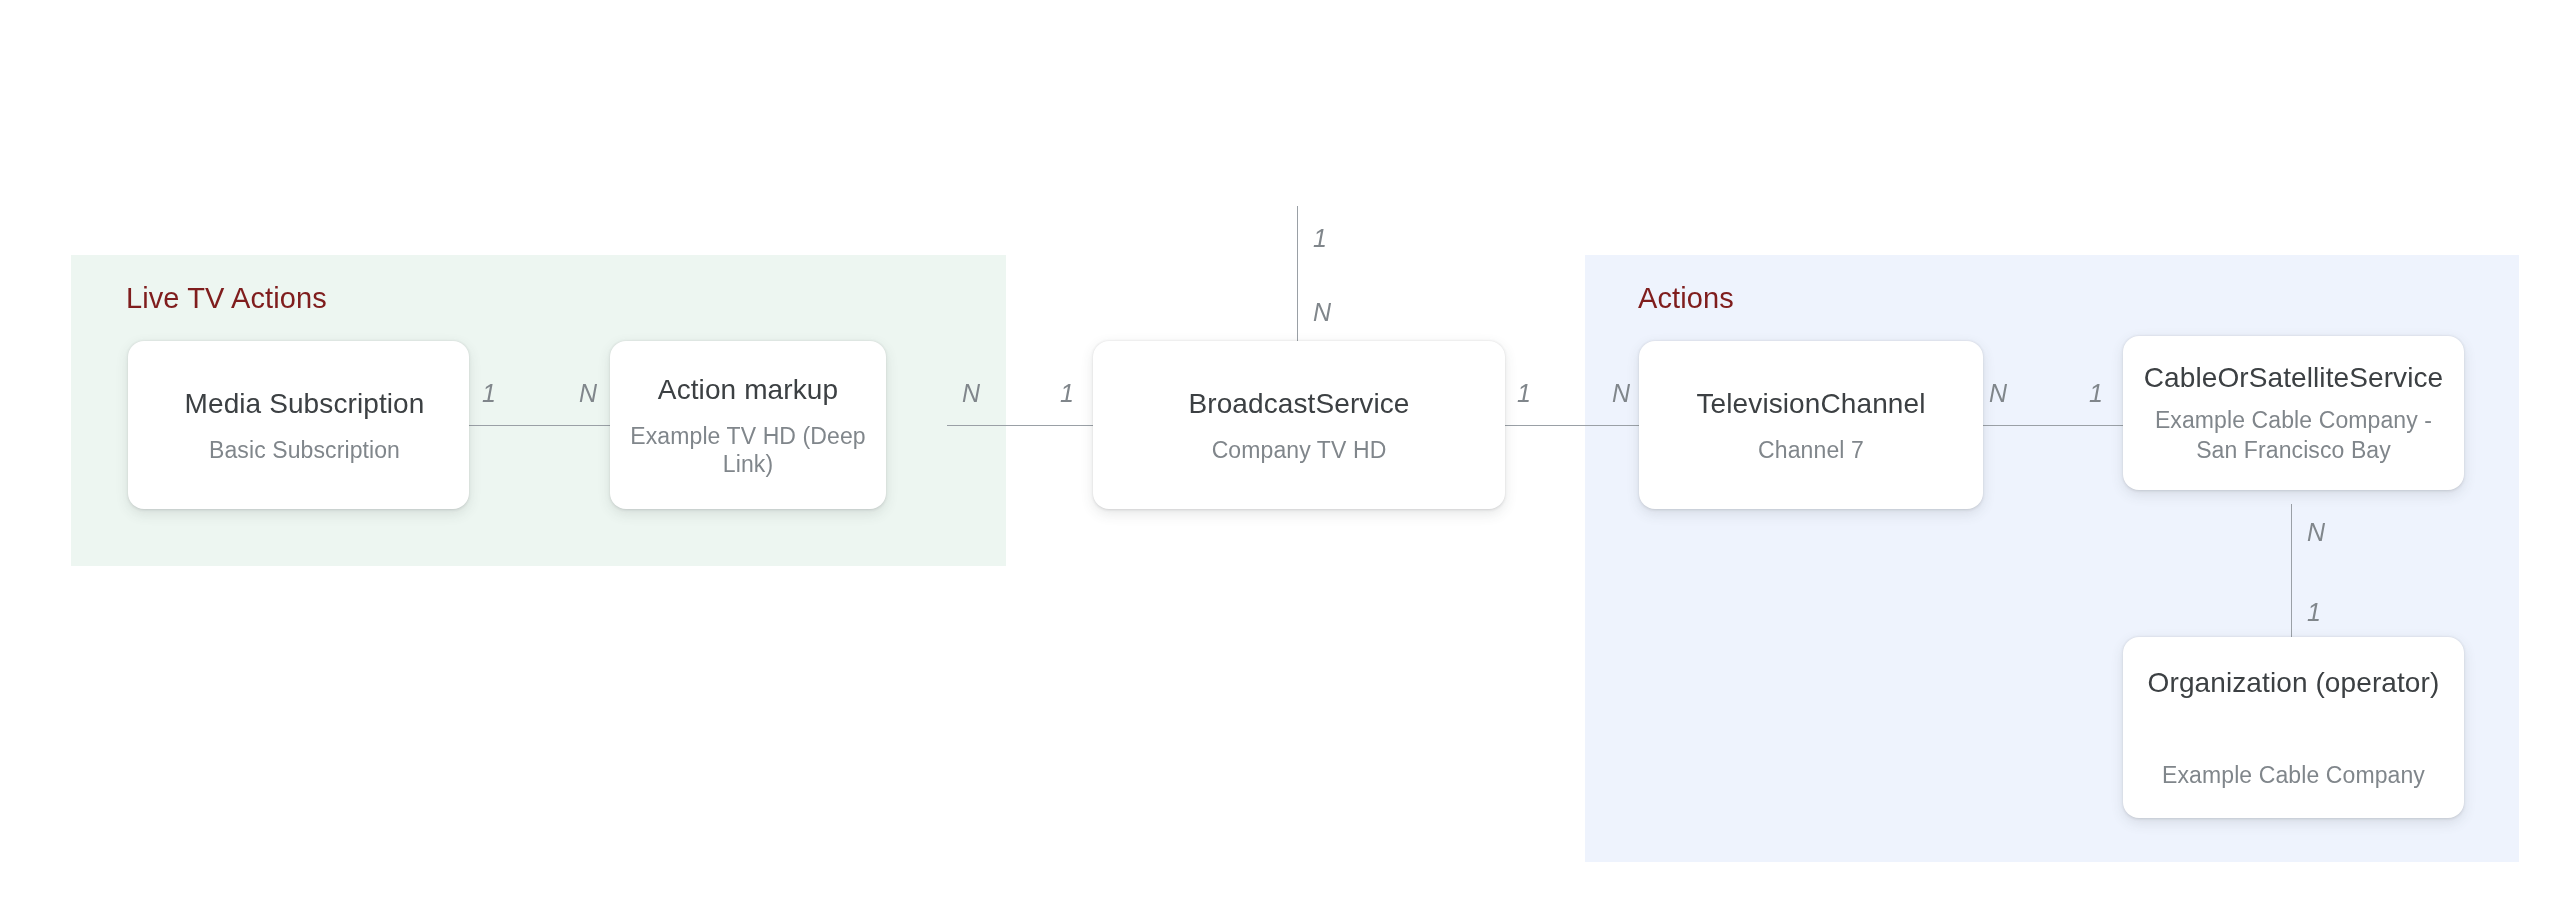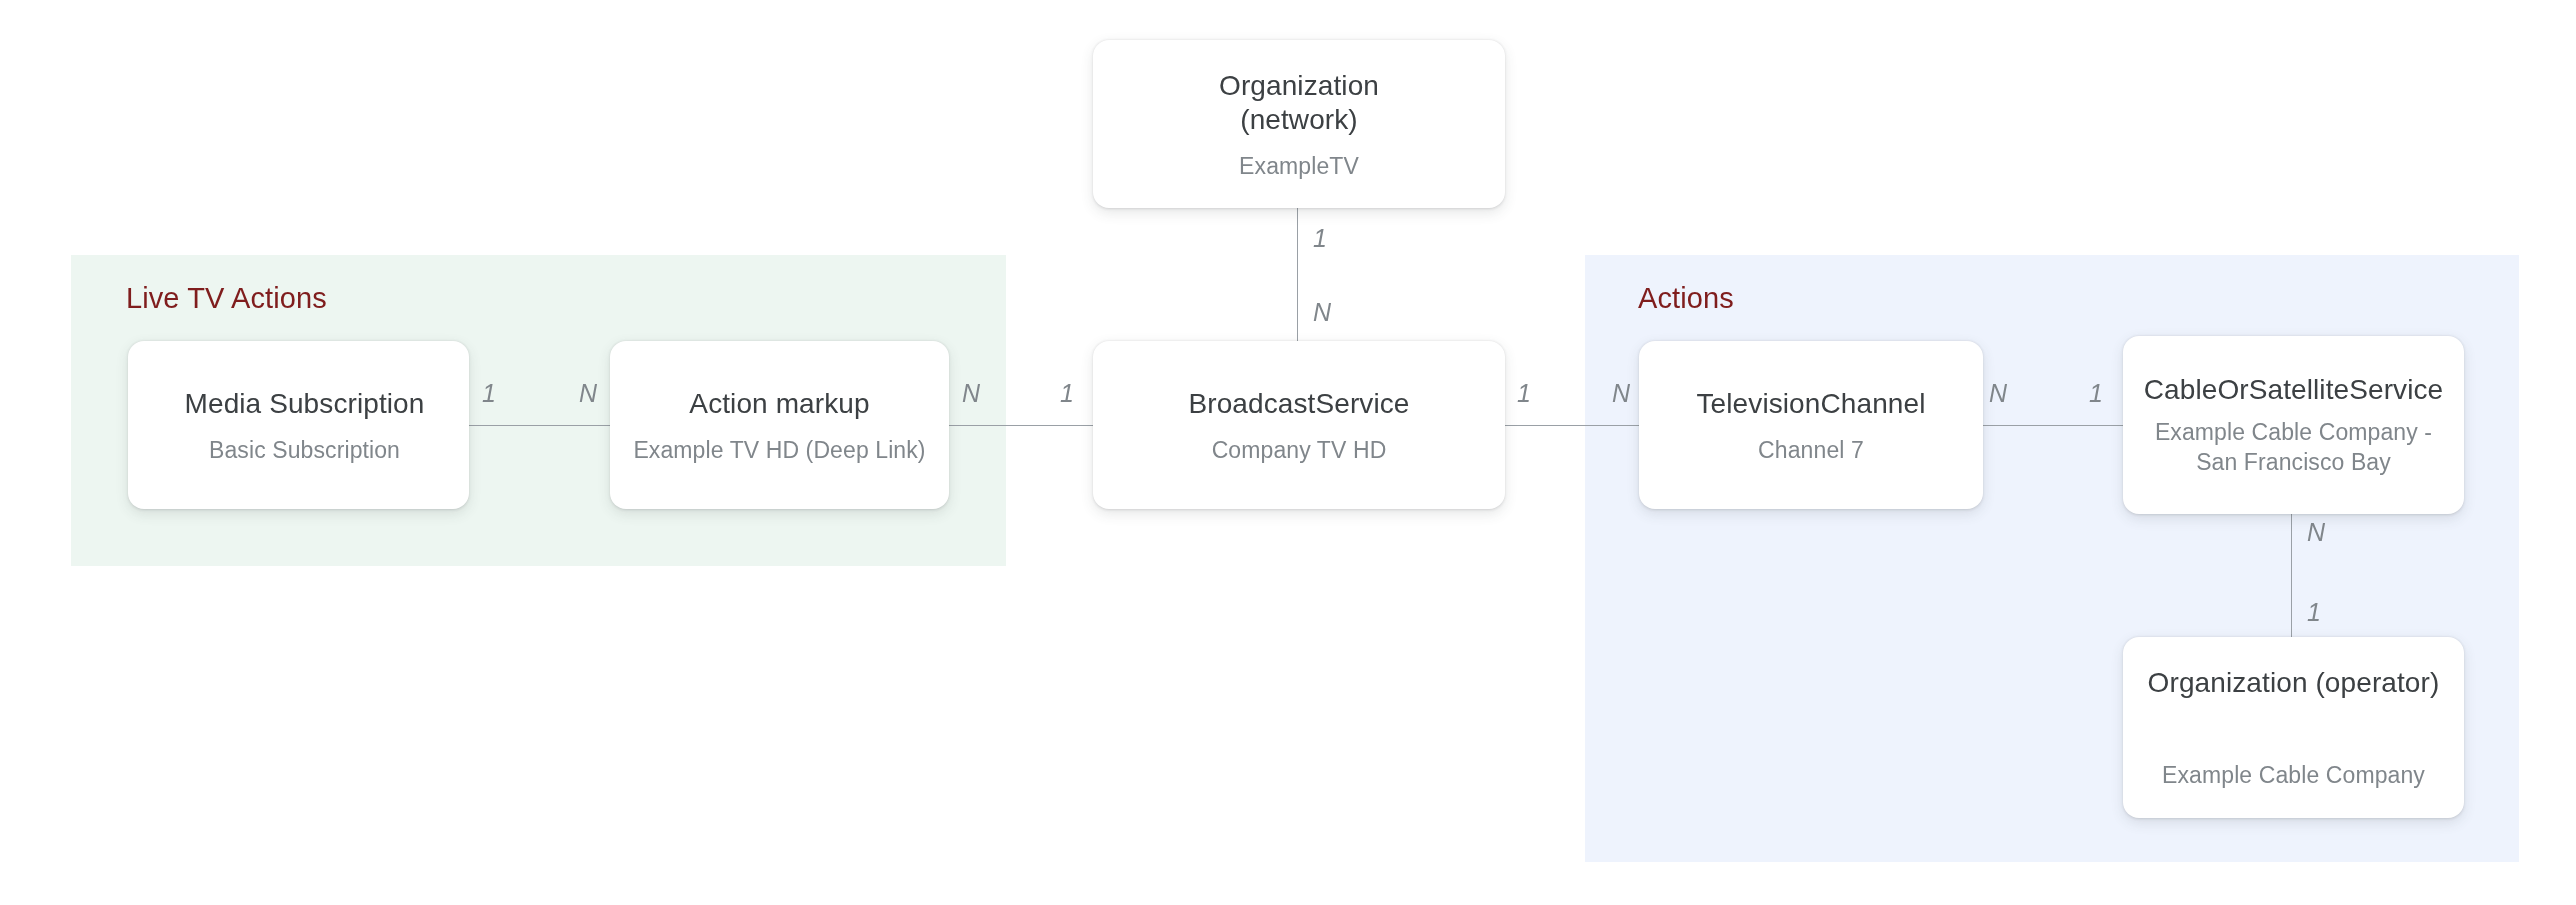--- a/index.html
+++ b/index.html
@@ -116,49 +116,42 @@
   <div class="card-label" style="left:1612px; top:379px;">N</div>
 
   <div class="edge-h" style="left:1982px; top:425px; width:147px;"></div>
   <div class="card-label" style="left:1989px; top:379px;">N</div>
   <div class="card-label" style="left:2089px; top:379px;">1</div>
 
   <div class="edge-v" style="left:2291px; top:504px; width:0; height:134px;"></div>
   <div class="card-label" style="left:2307px; top:518px;">N</div>
   <div class="card-label" style="left:2307px; top:598px;">1</div>
 
-  <div class="node" style="left:1093px; top:40px; width:412px; height:168px;">
-    <div class="node-title">
-      <span>Organization</span><br>
-      <span>(network)</span>
-    </div>
-    <div class="node-sub">ExampleTV</div>
-  </div>
 
   <div class="node" style="left:128px; top:341px; width:341px; height:168px;padding-left:28px;">
     <div class="node-title">Media Subscription</div>
     <div class="node-sub">Basic Subscription</div>
   </div>
 
-  <div class="node" style="left:610px; top:341px; width:339px; height:168px;">
+  <div class="node" style="left:610px; top:341px; width:276px; height:168px;">
     <div class="node-title">Action markup</div>
     <div class="node-sub">Example TV HD (Deep Link)</div>
   </div>
 
   <div class="node" style="left:1093px; top:341px; width:412px; height:168px;">
     <div class="node-title">BroadcastService</div>
     <div class="node-sub">Company TV HD</div>
   </div>
 
   <div class="node" style="left:1639px; top:341px; width:344px; height:168px;">
     <div class="node-title">TelevisionChannel</div>
     <div class="node-sub">Channel 7</div>
   </div>
 
-  <div class="node" style="left:2123px; top:336px; width:341px; height:178px;">
+  <div class="node" style="left:2123px; top:336px; width:341px; height:154px;">
     <div class="node-title">CableOrSatelliteService</div>
     <div class="node-sub" style="margin-top:10.6px; line-height:30px;">Example Cable Company - San Francisco Bay</div>
   </div>
 
   <div class="node" style="left:2123px; top:637px; width:341px; height:181px;gap:46px;">
     <div class="node-title">Organization (operator)</div>
     <div class="node-sub">Example Cable Company</div>
   </div>
 
 </div>

